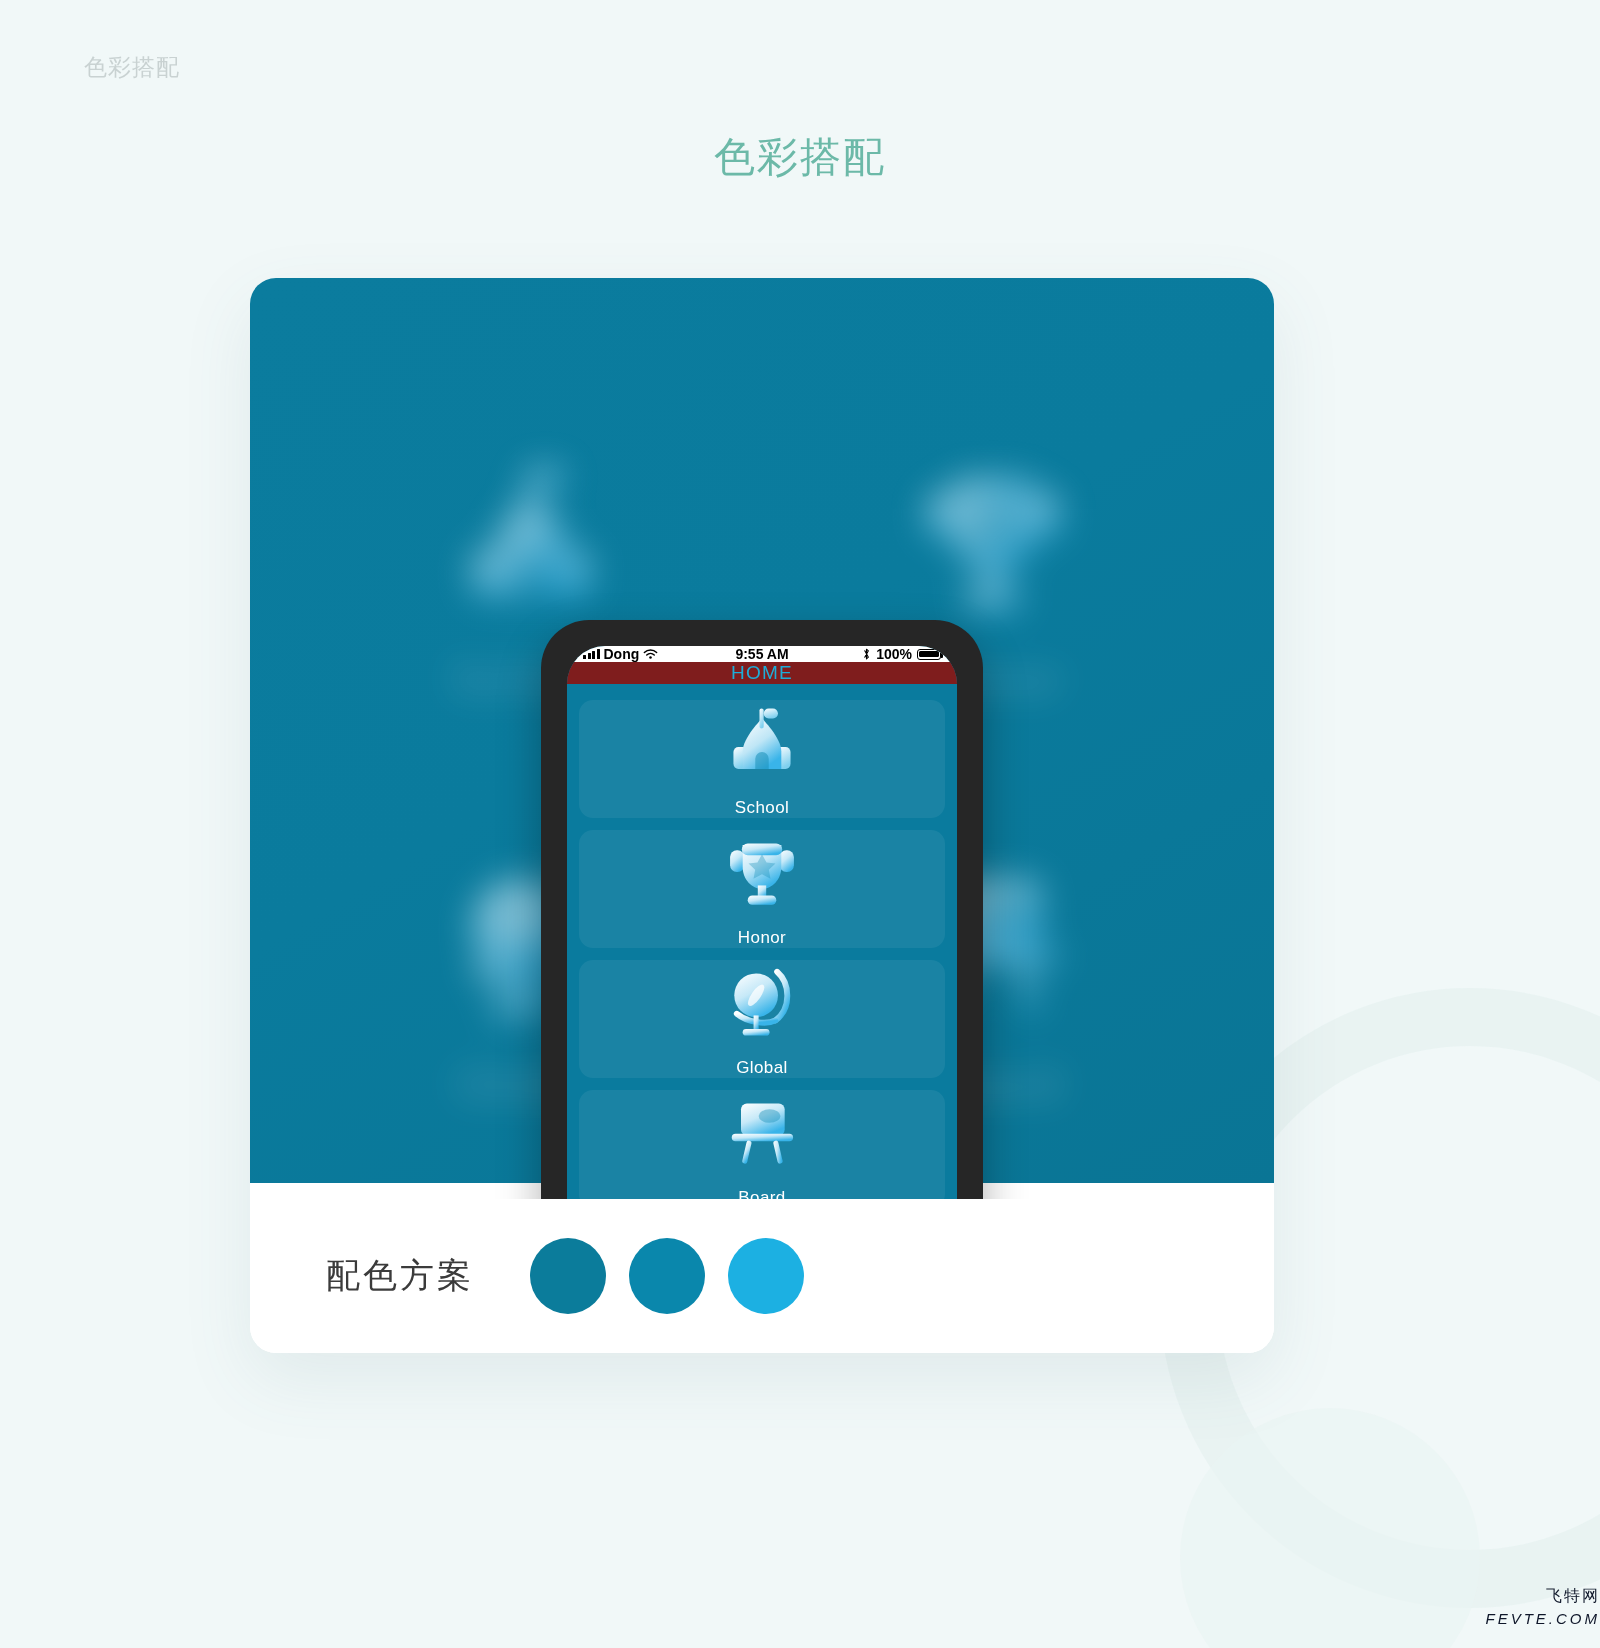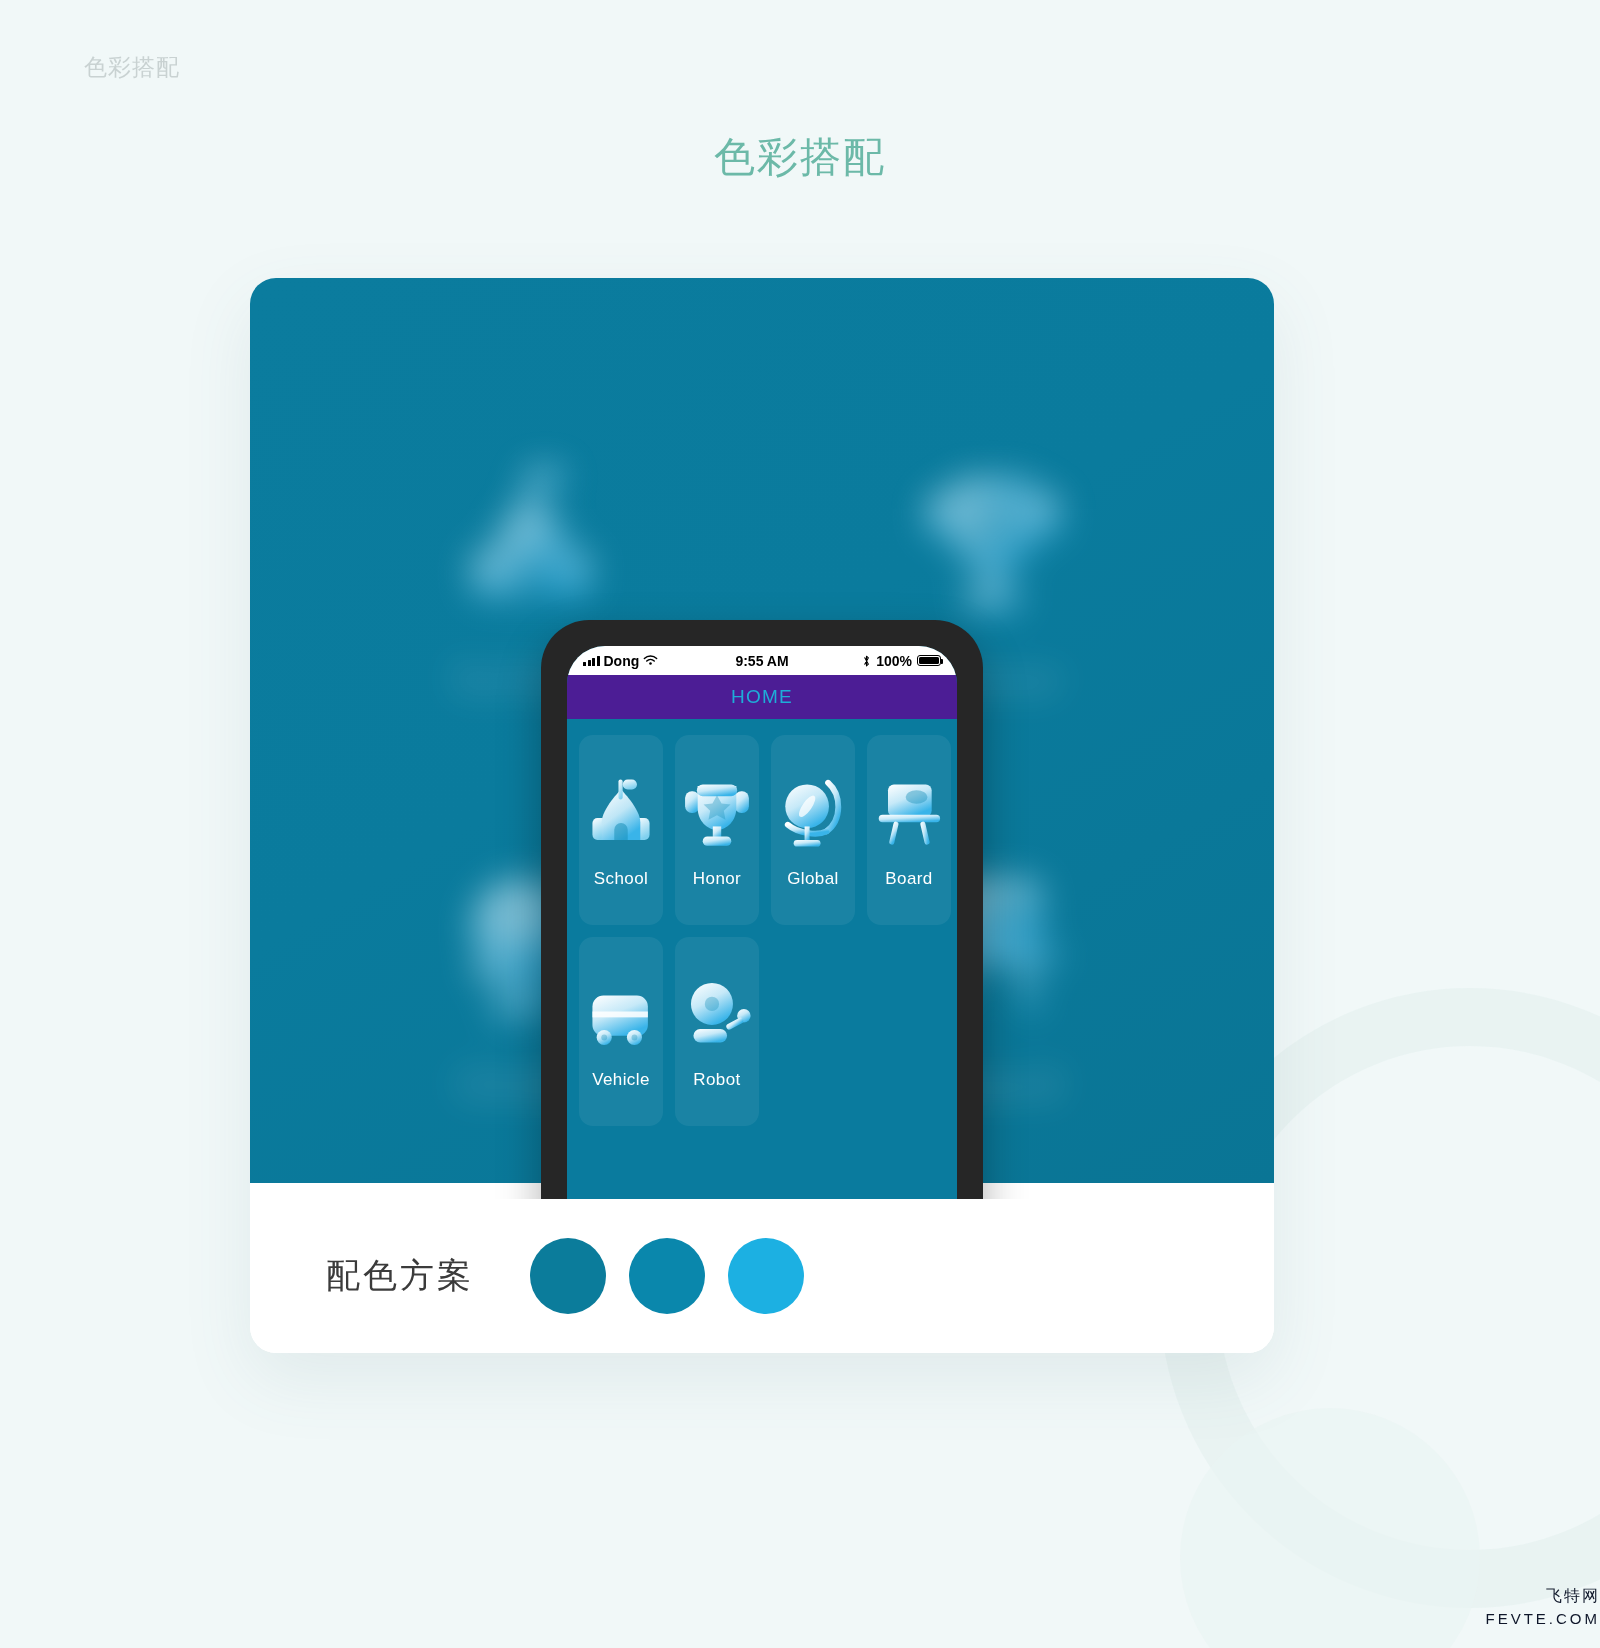--- a/index.html
+++ b/index.html
@@ -167,32 +167,32 @@
     padding: 1.2px; position: relative;
   }
   .battery::after {
     content:''; position:absolute; right:-3.2px; top:3px;
     width:2px; height:5px; background:#000; border-radius:0 1px 1px 0;
   }
   .battery span { display:block; height:100%; width:100%; background:#000; border-radius:1.5px; }
 
   .navbar {
     height: 44px;
-    background: #4c1d95;
+    background: #7f1d1d;
     display: flex; align-items: center; justify-content: center;
     font-size: 19px;
     color: #1eadd8;
     letter-spacing: 1.2px;
     font-weight: 500;
   }
 
   .grid {
     flex: 1;
     display: grid;
-    grid-template-columns: 1fr 1fr 1fr 1fr;
+    grid-template-columns: 1fr;
     grid-template-rows: 1fr 1fr 1fr;
     gap: 12px;
     padding: 16px 12px 16px 12px;
   }
   .tile {
     background: rgba(255,255,255,.065);
     border-radius: 14px;
     display: flex;
     flex-direction: column;
     align-items: center;
@@ -206,21 +206,21 @@
     letter-spacing: .4px;
   }
 
   .watermark-b {
     position: absolute;
     left: 0; width: 100%;
     text-align: right;
     color: #0f172a;
   }
   .wm-cn { top: 1586px; font-size: 16px; letter-spacing: 2px; }
-  .wm-en { top: 1610px; font-size: 15px; letter-spacing: 3px; }
+  .wm-en { top: 1610px; font-size: 15px; letter-spacing: 3px; font-style: italic; }
 </style>
 </head>
 <body>
 
 <div id="page">
 
   <div class="deco-circle"></div>
   <div class="deco-circle2"></div>
 
   <div class="watermark-tl">色彩搭配</div>

